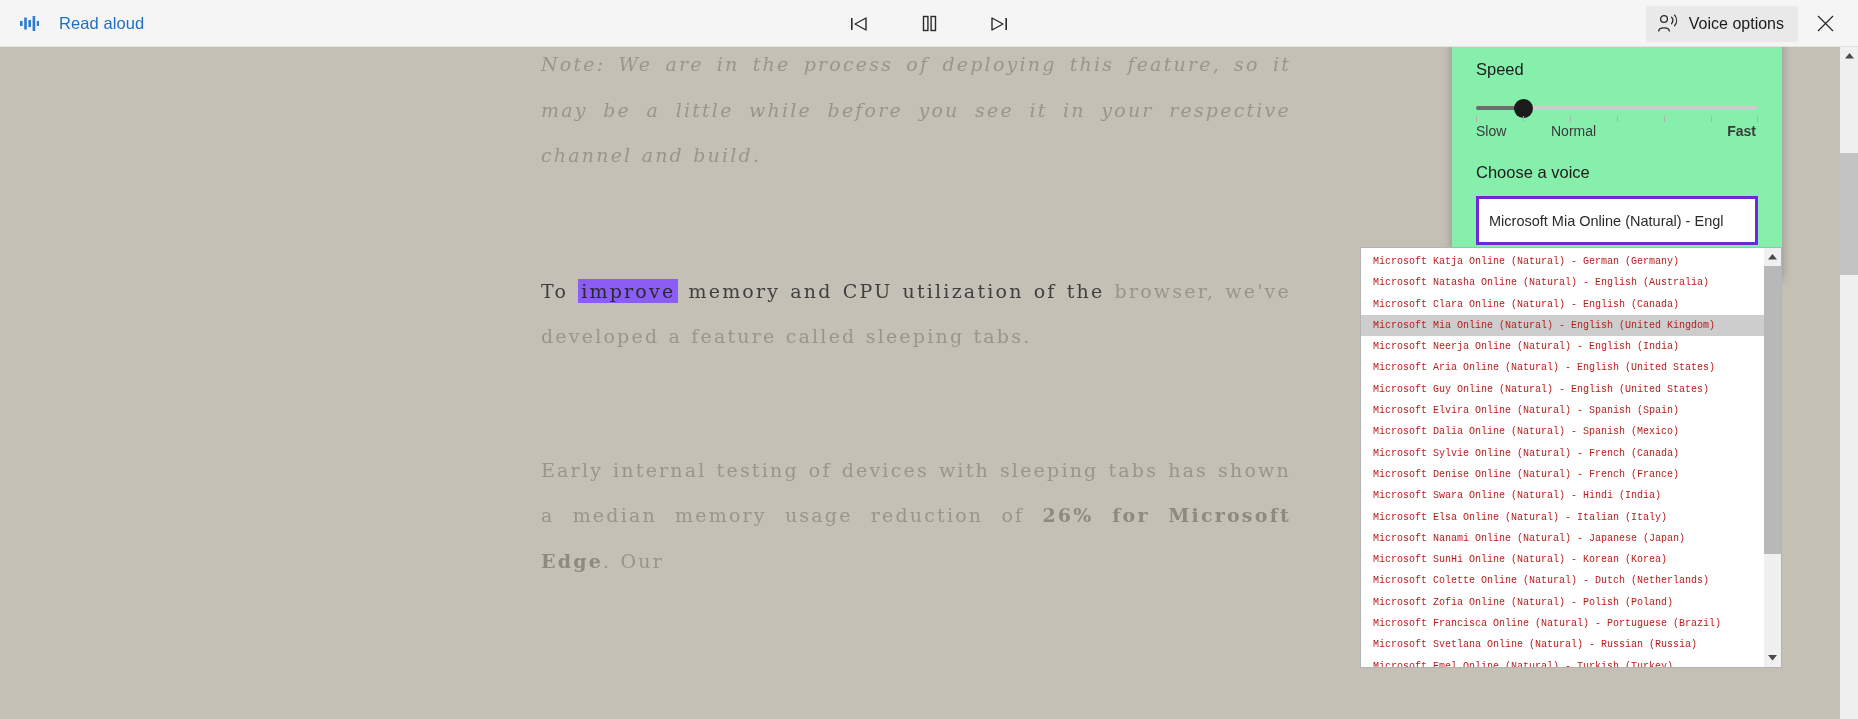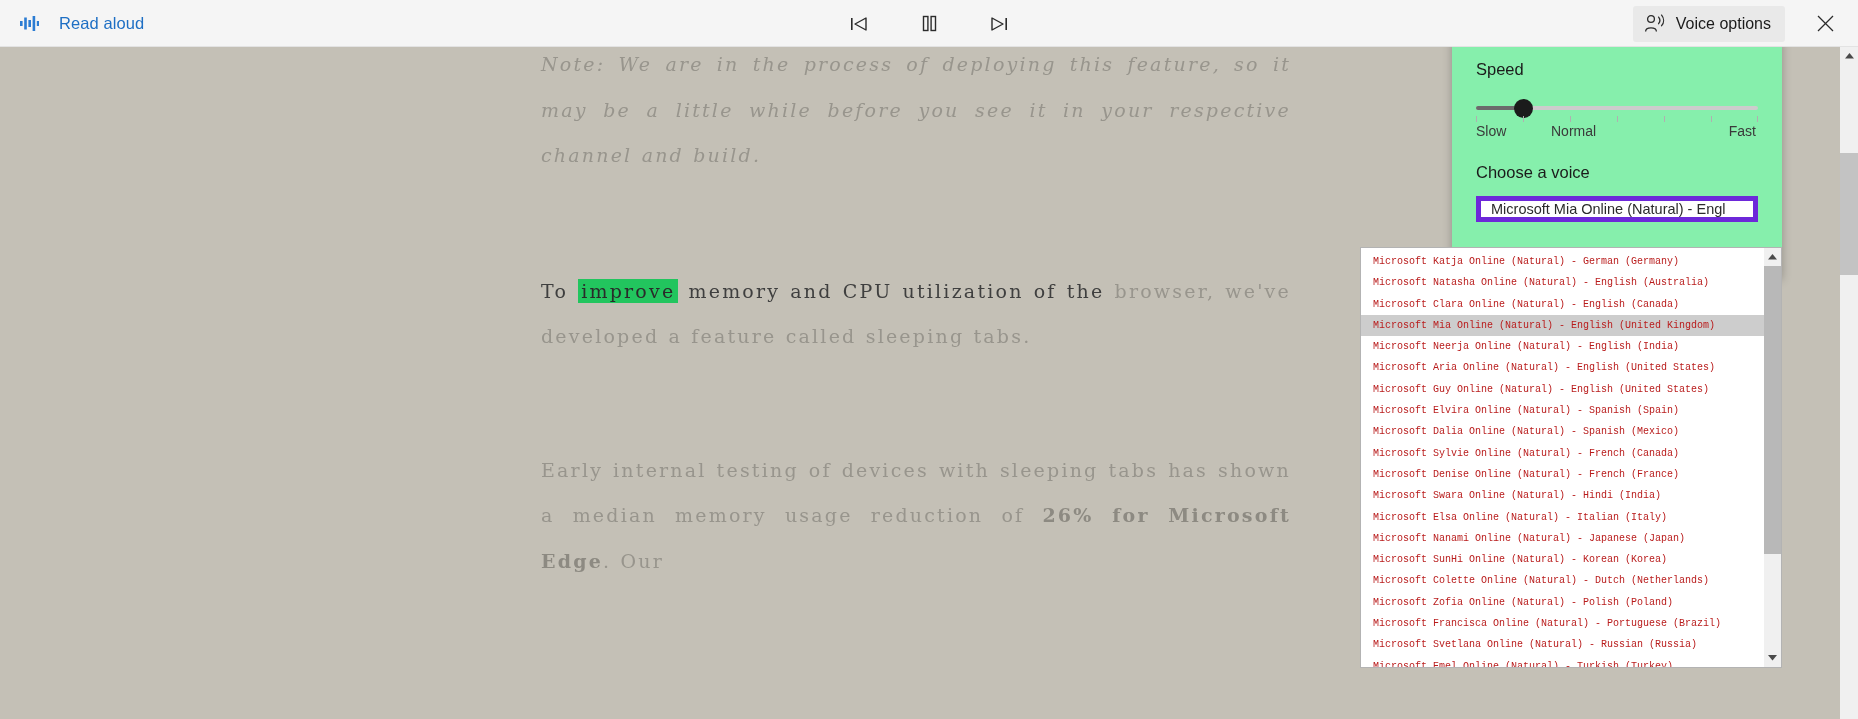--- a/index.html
+++ b/index.html
@@ -62,21 +62,21 @@
     background: none; border: none; cursor: pointer;
     border-radius: 3px;
   }
 
   #toolbar-right {
     position: absolute;
     right: 8px; top: 0;
     height: 47px;
     display: flex;
     align-items: center;
-    gap: 13px;
+    gap: 0;
   }
   #voice-options-btn {
     display: flex;
     align-items: center;
     gap: 11px;
     height: 36px;
     padding: 0 14px 0 11px;
     background: #e9e9e9;
     border: none;
     border-radius: 3px;
@@ -117,21 +117,21 @@
     color: #98958d;
     text-align: justify;
     letter-spacing: 2.2px;
     word-spacing: 1px;
   }
   .para.italic { font-style: italic; }
   .para .read-line {
     color: #3f3f3f;
   }
   .para .hl {
-    background: #22c55e;
+    background: #8b5cf6;
     color: #2a2a2a;
     padding: 1px 3px;
   }
   .para .bold { font-weight: bold; color: #8d8a82; }
   .spacer-sm { height: 90px; }
   .spacer-md { height: 88px; }
 
   
   #page-scroll {
     position: absolute;
@@ -217,29 +217,29 @@
     position: relative;
     margin-top: 7px;
     width: 282px;
     height: 18px;
     font-size: 14px;
     color: #3a3a3a;
   }
   #speed-scale span { position: absolute; top: 0; white-space: nowrap; }
   #sc-slow { left: 0; }
   #sc-normal { left: 75px; }
-  #sc-fast { right: 2px; }
+  #sc-fast { right: 2px; font-weight: bold; }
 
   #voice-heading { margin-top: 22px; }
 
   #voice-combo {
     margin-top: 14px;
     width: 282px;
-    height: 26px;
-    border: 5px solid #6d28d9;
+    height: 49px;
+    border: 3px solid #6d28d9;
     background: #ffffff;
     display: flex;
     align-items: center;
     padding: 0 10px;
     font-size: 14.5px;
     color: #2b2b2b;
     overflow: hidden;
     white-space: nowrap;
     cursor: pointer;
     font-family: "Liberation Sans", sans-serif;

